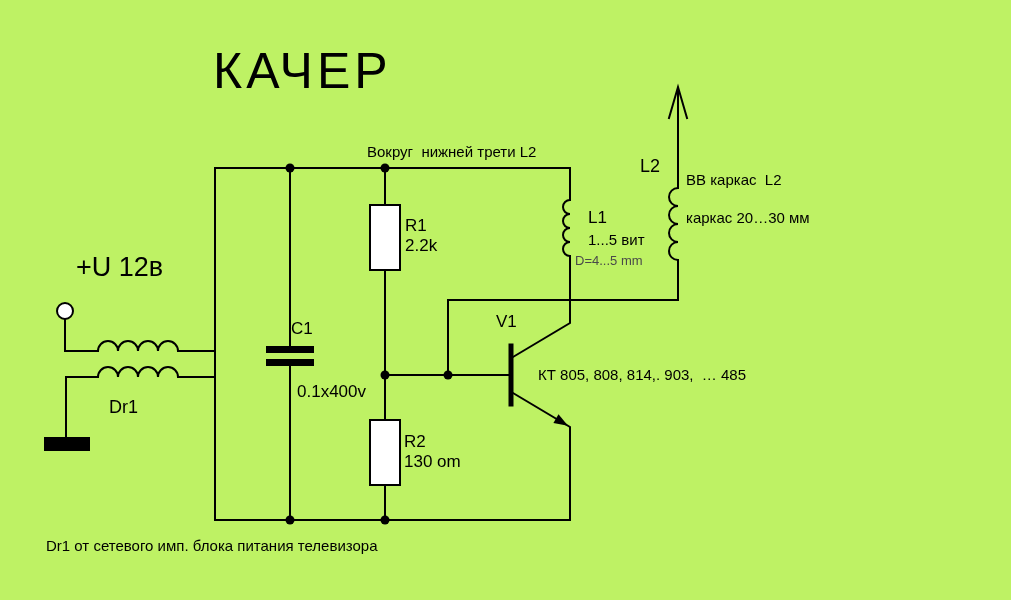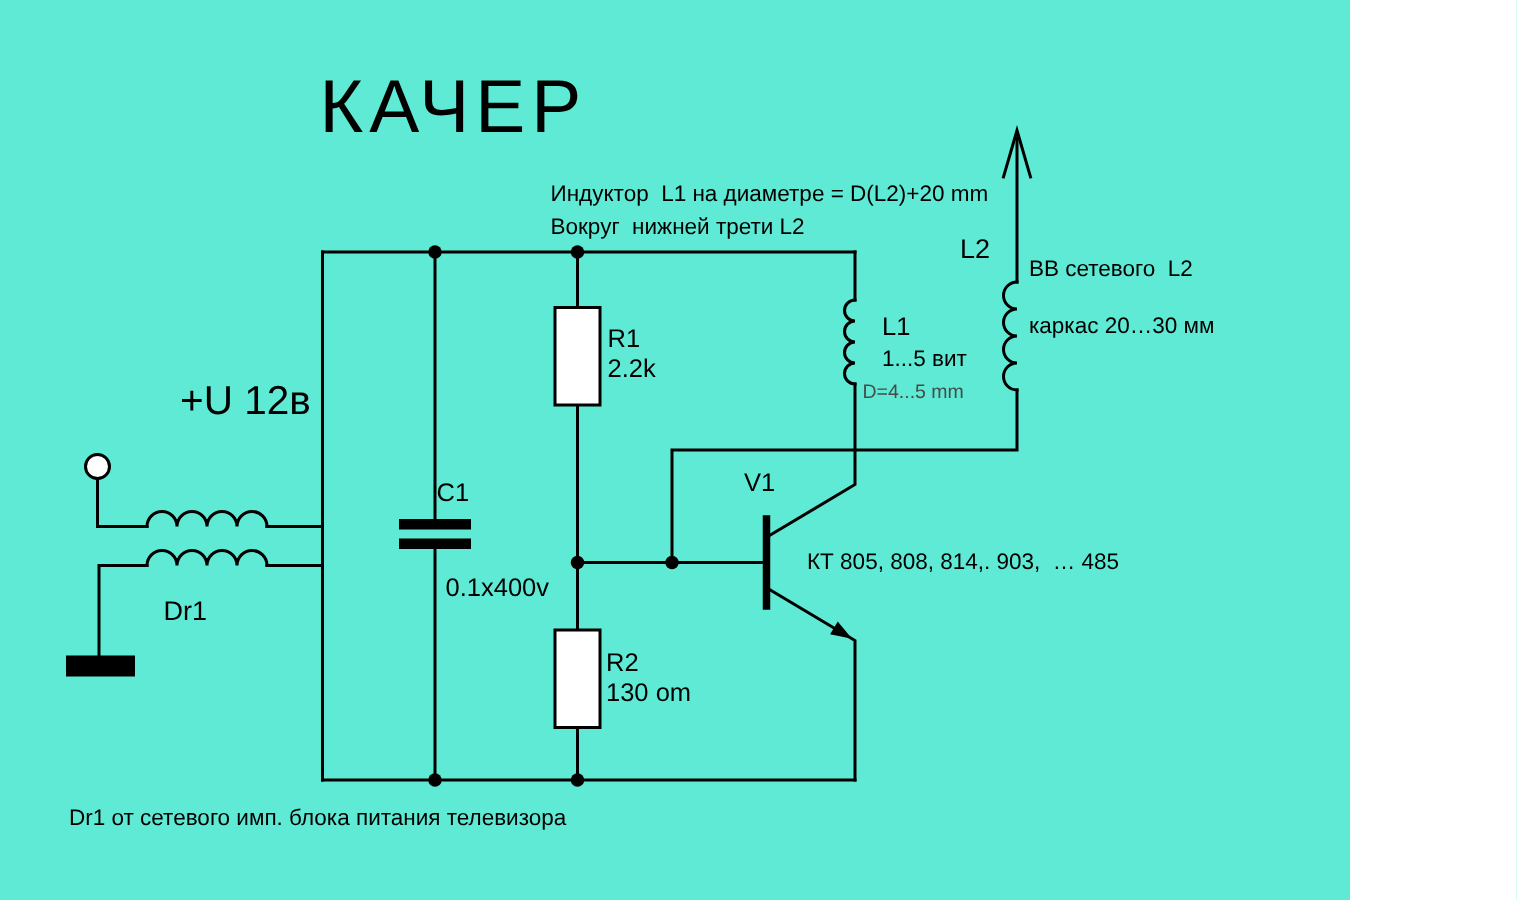--- a/index.html
+++ b/index.html
@@ -2,41 +2,41 @@
 <html><head>
 <meta charset="utf-8">
 <style>
   html, body {
     margin: 0;
     padding: 0;
     background: #ffffff;
   }
   .canvas {
     position: relative;
-    width: 900px;
+    width: 1011px;
     height: 600px;
-    background: #5eead4;
+    background: #bef264;
     overflow: hidden;
     font-family: "Liberation Sans", "DejaVu Sans", sans-serif;
     color: #000000;
   }
   .canvas svg {
     position: absolute;
     left: 0;
     top: 0;
   }
   .t {
     position: absolute;
     white-space: pre;
     line-height: 1.15;
     color: #000;
   }
   .title   { font-size: 50px; letter-spacing: 4px; }
   .note    { font-size: 15px; }
-  .supply  { font-size: 27px; margin-left: 44px; }
+  .supply  { font-size: 27px; }
   .comp    { font-size: 17px; }
   .comp-lg { font-size: 18px; }
   .small   { font-size: 13px; color: #4a4a4a; }
   .bold    { font-weight: normal; }
 </style>
 </head>
 <body>
 
 <div class="canvas">
 
@@ -84,21 +84,20 @@
         <circle cx="385" cy="375" r="4.5"></circle>
         <circle cx="448" cy="375" r="4.5"></circle>
         <circle cx="290" cy="520" r="4.5"></circle>
         <circle cx="385" cy="520" r="4.5"></circle>
       </g>
     </g>
   </svg>
 
   <div class="t title" style="left:213px; top:43px">КАЧЕР</div>
 
-  <div class="t note" style="left:367px; top:121px">Индуктор  L1 на диаметре = D(L2)+20 mm</div>
   <div class="t note" style="left:367px; top:143px">Вокруг  нижней трети L2</div>
 
   <div class="t supply" style="left:76px;  top:252px">+U 12в</div>
   <div class="t comp-lg" style="left:109px; top:397px">Dr1</div>
 
   <div class="t comp" style="left:291px; top:319px">C1</div>
   <div class="t comp" style="left:297px; top:382px">0.1x400v</div>
 
   <div class="t comp" style="left:405px; top:216px">R1</div>
   <div class="t comp" style="left:405px; top:236px">2.2k</div>
@@ -107,17 +106,17 @@
   <div class="t comp" style="left:404px; top:452px">130 om</div>
 
   <div class="t comp" style="left:496px; top:312px">V1</div>
   <div class="t note" style="left:538px; top:366px">КТ 805, 808, 814,. 903,  … 485</div>
 
   <div class="t comp" style="left:588px; top:208px">L1</div>
   <div class="t note bold" style="left:588px; top:231px">1...5 вит</div>
   <div class="t small" style="left:575px; top:254px">D=4...5 mm</div>
 
   <div class="t comp-lg" style="left:640px; top:156px">L2</div>
-  <div class="t note" style="left:686px; top:171px">ВВ сетевого  L2</div>
+  <div class="t note" style="left:686px; top:171px">ВВ каркас  L2</div>
   <div class="t note" style="left:686px; top:209px">каркас 20…30 мм</div>
 
   <div class="t note" style="left:46px;  top:537px">Dr1 от сетевого имп. блока питания телевизора</div>
 </div>
 
 </body></html>

